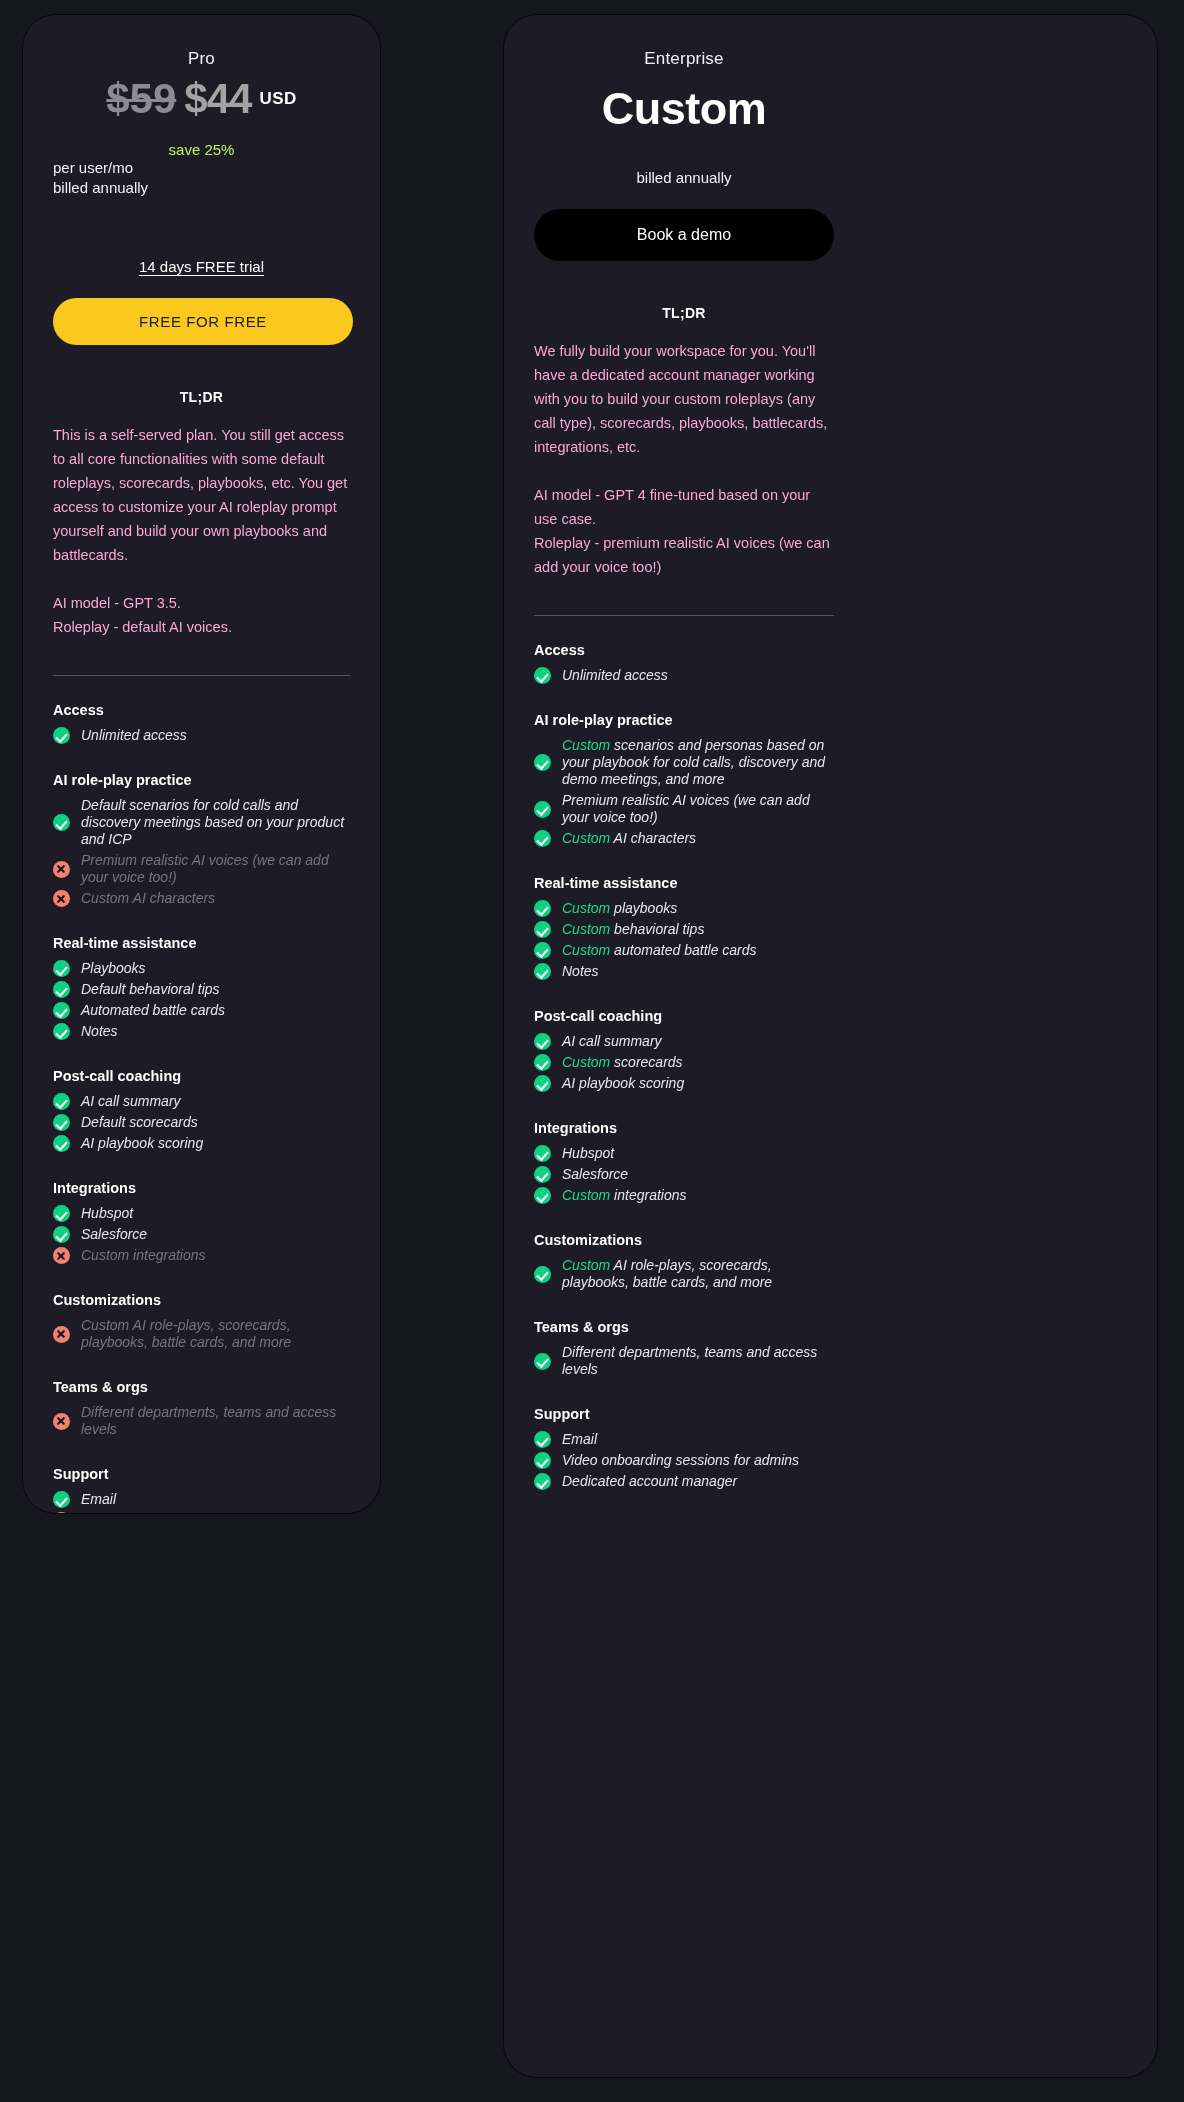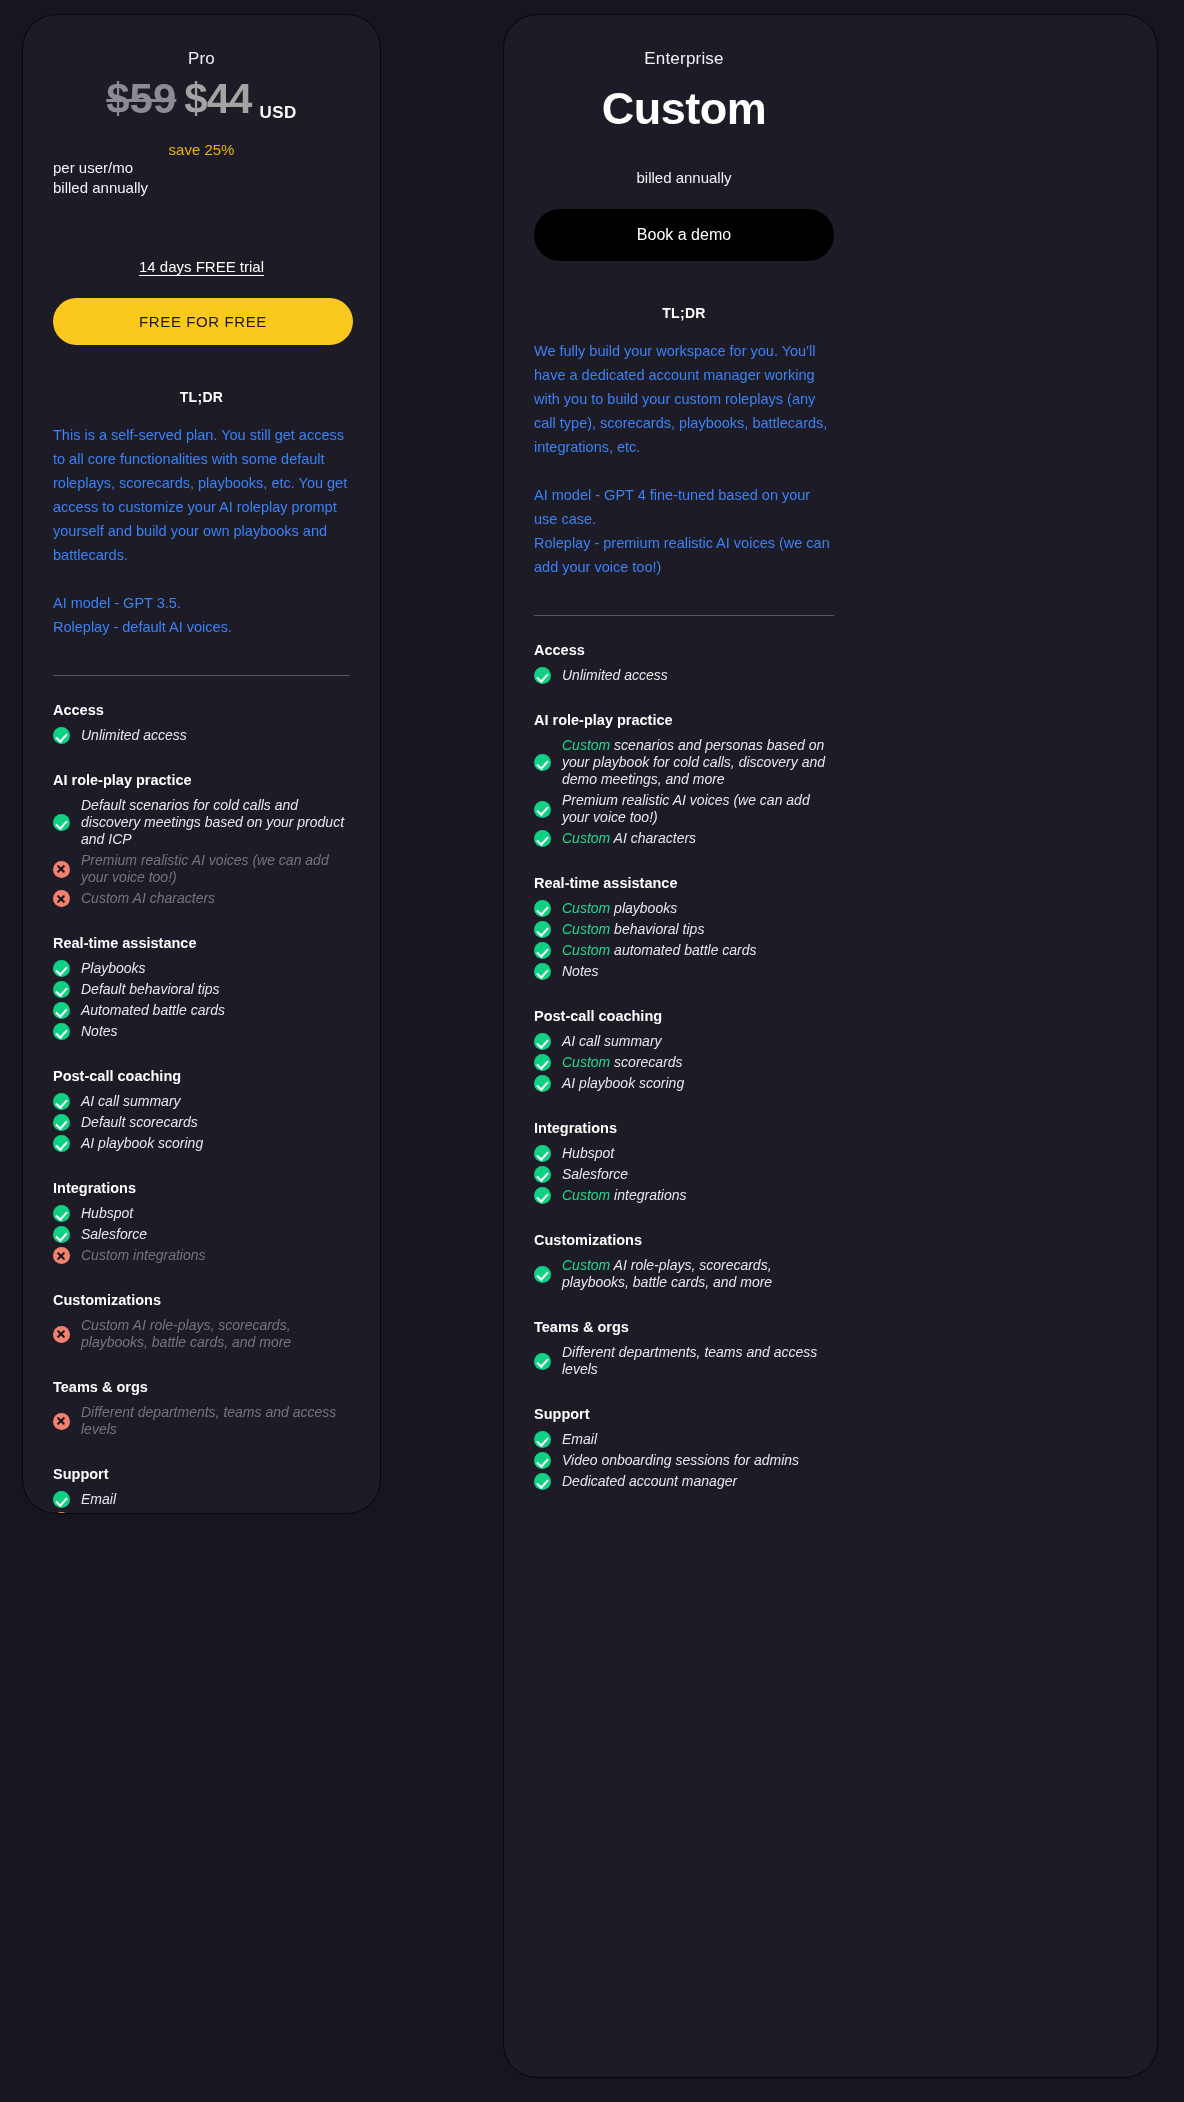--- a/index.html
+++ b/index.html
@@ -33,21 +33,21 @@
   
   .plan-name {
     text-align: center;
     color: #f2f2f5;
     font-size: 17px;
     letter-spacing: .2px;
     margin-bottom: 6px;
   }
   .price-row {
     display: flex;
-    align-items: flex-end;
+    align-items: center;
     justify-content: center;
     gap: 8px;
     margin-top: 6px;
   }
   .price-old {
     font-size: 42px;
     font-weight: 700;
     color: #8b8b93;
     text-decoration: line-through;
     text-decoration-thickness: 3px;
@@ -67,21 +67,21 @@
   .price-custom {
     text-align: center;
     font-size: 45px;
     font-weight: 700;
     color: #ffffff;
     letter-spacing: -.5px;
     margin-top: 14px;
   }
   .save {
     text-align: center;
-    color: #eab308;
+    color: #bef264;
     font-size: 15px;
     margin-top: 18px;
   }
   .per {
     text-align: left;
     color: #f2f2f5;
     font-size: 15px;
     line-height: 20px;
   }
   .billed-ent {
@@ -125,21 +125,21 @@
   
   .tldr-title {
     text-align: center;
     color: #ffffff;
     font-size: 14px;
     font-weight: 700;
     letter-spacing: .3px;
     margin-top: 44px;
   }
   .tldr-body {
-    color: #3b82f6;
+    color: #f9a8d4;
     font-size: 14.5px;
     line-height: 24px;
     margin-top: 18px;
   }
   .tldr-body p + p { margin-top: 24px; }
 
   .divider {
     height: 1px;
     background: #56565f;
     margin-top: 36px;

